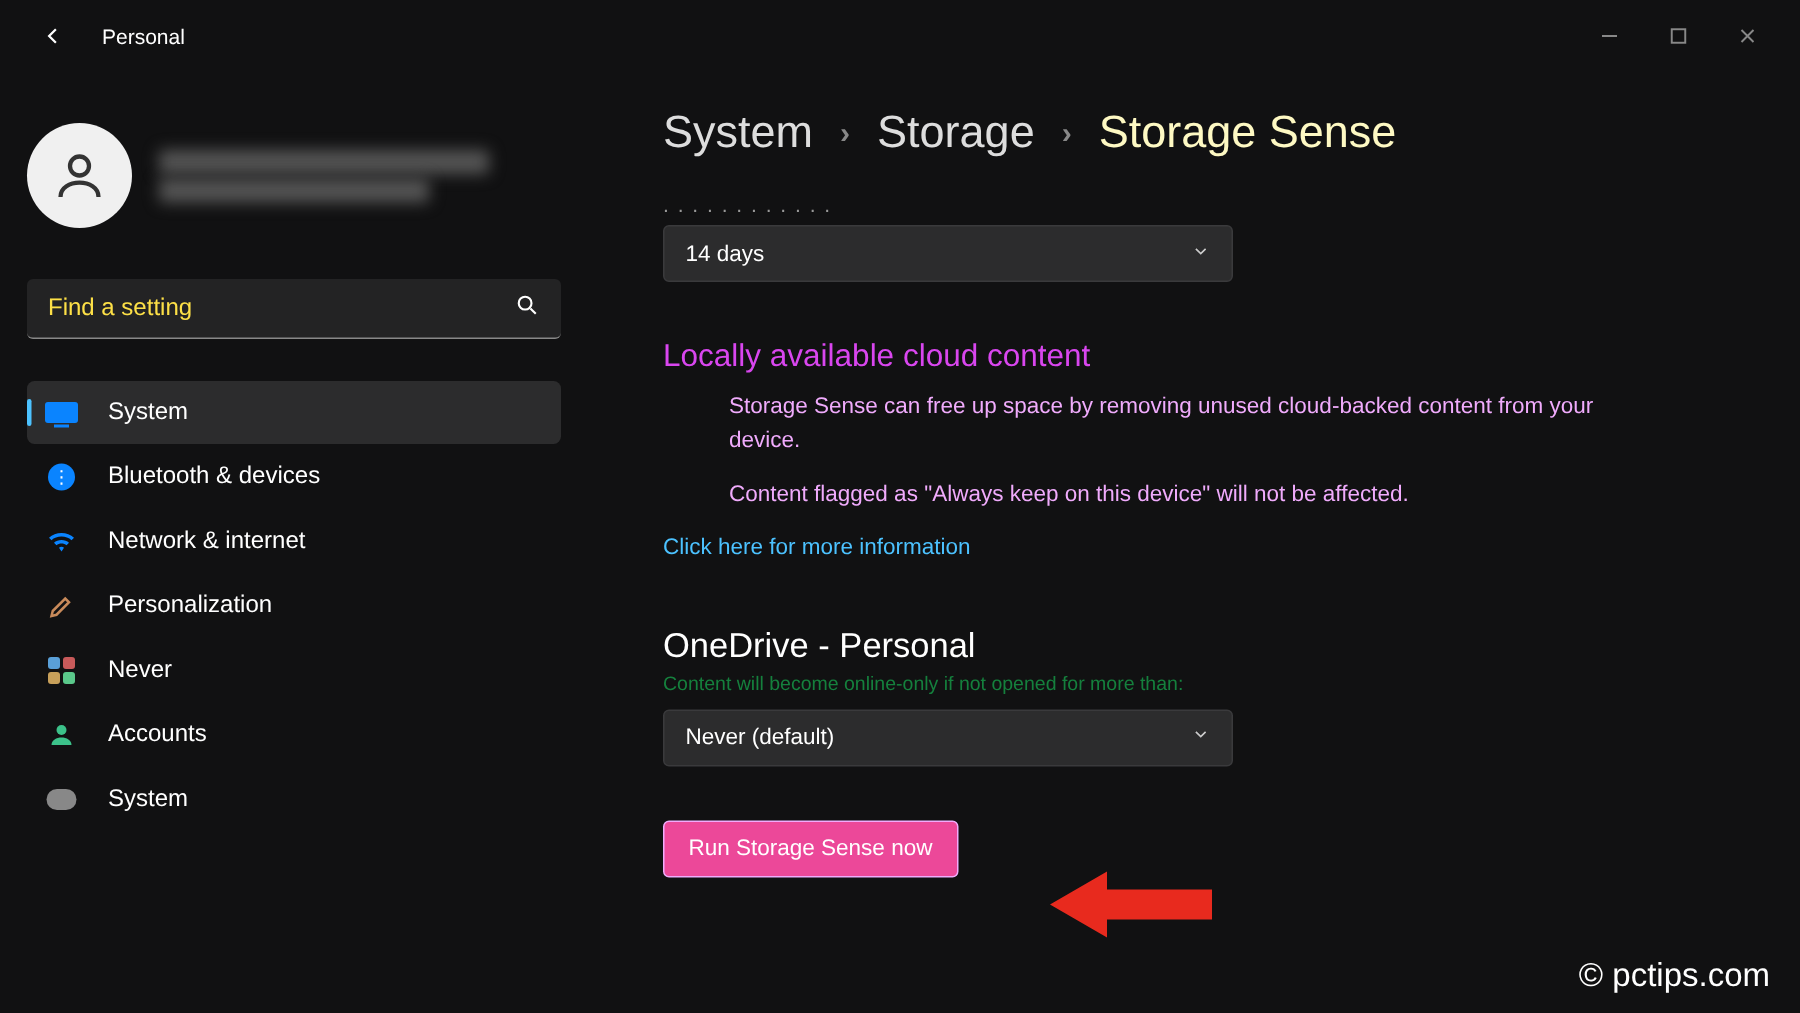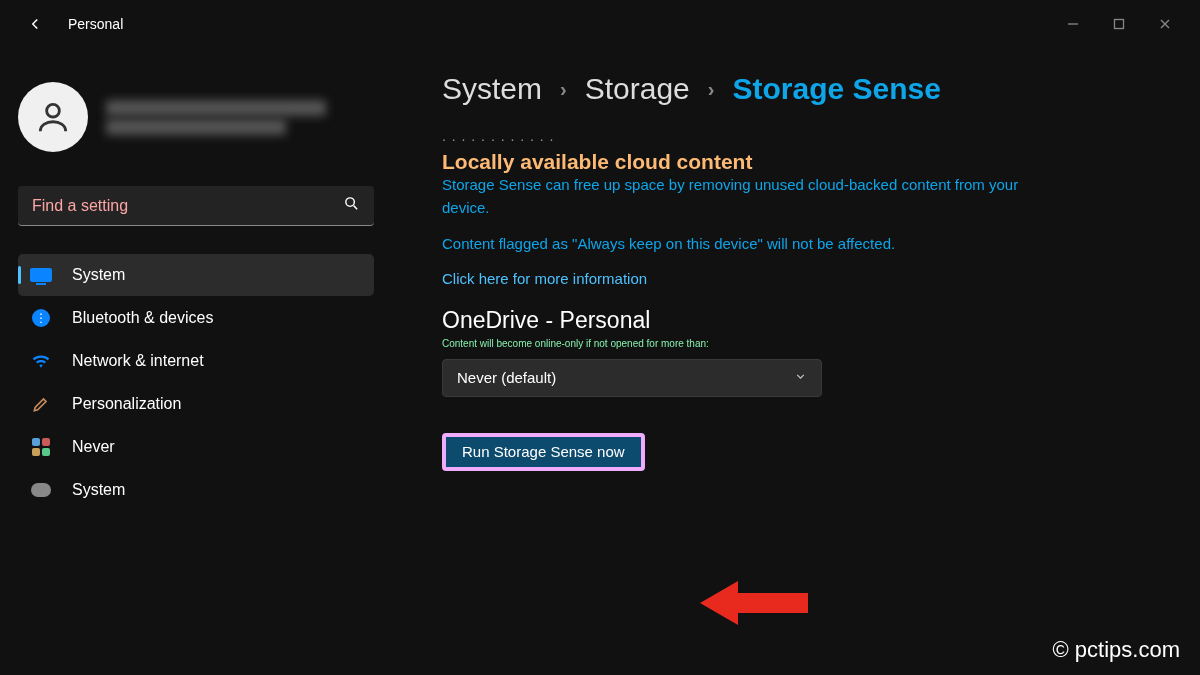--- a/index.html
+++ b/index.html
@@ -84,21 +84,21 @@
     background: #232324;
     border-radius: 4px;
     border-bottom: 1px solid #888;
     display: flex;
     align-items: center;
     padding: 0 14px;
     color: #ccc;
     font-size: 16px;
     margin-bottom: 28px;
   }
-  .search .ph { flex: 1; color: #fca5a5; }
+  .search .ph { flex: 1; color: #fde047; }
   .search svg { width: 17px; height: 17px; stroke: #fff; }
 
   
   .nav { display: flex; flex-direction: column; gap: 1px; }
   .nav-item {
     height: 42px;
     border-radius: 5px;
     display: flex;
     align-items: center;
     padding: 0 12px;
@@ -128,21 +128,21 @@
     display: flex;
     align-items: center;
     gap: 18px;
     font-size: 30px;
     font-weight: 600;
     margin-top: 12px;
     margin-bottom: 22px;
   }
   .breadcrumb .bc-link { color: #ddd; font-weight: 500; cursor: pointer; }
   .breadcrumb .sep { color: #888; font-size: 20px; }
-  .breadcrumb .bc-current { color: #0ea5e9; font-weight: 700; }
+  .breadcrumb .bc-current { color: #fef9c3; font-weight: 400; }
 
   .trunc {
     color: #999;
     font-size: 14px;
     margin-bottom: 6px;
     letter-spacing: 1px;
   }
 
   
   .dropdown {
@@ -157,56 +157,58 @@
     font-size: 15px;
     color: #fff;
     margin-bottom: 38px;
   }
   .dropdown .val { flex: 1; }
   .dropdown svg { width: 13px; height: 13px; stroke: #ccc; }
 
   
   .section-h {
     font-size: 21px;
-    font-weight: 700;
-    color: #fdba74;
+    font-weight: 400;
+    color: #d946ef;
+    margin-bottom: 10px;
   }
   .body-text {
     font-size: 15px;
-    color: #0ea5e9;
+    color: #f0abfc;
     line-height: 1.5;
     margin-bottom: 14px;
     max-width: 620px;
+    margin-left: 44px;
   }
   .link {
     color: #4cc2ff;
     font-size: 15px;
     cursor: pointer;
     display: inline-block;
-    margin-bottom: 20px;
+    margin-bottom: 44px;
   }
   .subh {
     font-size: 23px;
     font-weight: 400;
     margin-bottom: 4px;
   }
   .sub-desc {
-    font-size: 10px;
-    color: #86efac;
+    font-size: 13px;
+    color: #15803d;
     margin-bottom: 10px;
   }
 
   
   .btn {
     display: inline-flex;
     align-items: center;
     height: 38px;
     padding: 0 16px;
-    background: #0c4a6e;
-    border: 4px solid #f0abfc;
+    background: #ec4899;
+    border: 1px solid #f0abfc;
     border-radius: 4px;
     color: #fff;
     font-size: 15px;
     margin-top: 36px;
   }
 
   
   .red-arrow {
     position: absolute;
     left: 700px;
@@ -328,39 +330,54 @@
             <span class="ico-apps">
               <span></span>
               <span></span>
               <span></span>
               <span></span>
             </span>
           </span>
         <span>Never</span>
       </div>
       <div class="nav-item">
+        <span class="icon ico-acc">
+            <svg viewBox="0 0 24 24" fill="#3cc28a">
+              <circle cx="12" cy="8" r="4"></circle>
+              <path d="M4 20c0-4 4-6 8-6s8 2 8 6z"></path>
+            </svg>
+          </span>
+        <span>Accounts</span>
+      </div>
+      <div class="nav-item">
         <span class="icon">
             <span class="ico-game"></span>
           </span>
         <span>System</span>
       </div>
     </div>
   </div>
 
   <div class="content">
     <div class="breadcrumb">
       <span class="bc-link">System</span>
       <span class="sep">›</span>
       <span class="bc-link">Storage</span>
       <span class="sep">›</span>
       <span class="bc-current">Storage Sense</span>
     </div>
 
     <div class="trunc">. . . . . . . . . . . .</div>
 
+    <div class="dropdown">
+      <span class="val">14 days</span>
+      <span><svg viewBox="0 0 24 24" fill="none" stroke-width="2">
+            <path d="M6 9l6 6 6-6"></path>
+          </svg></span>
+    </div>
 
     <div class="section-h">Locally available cloud content</div>
     <div class="body-text">Storage Sense can free up space by removing unused cloud-backed content from your device.</div>
     <div class="body-text">Content flagged as "Always keep on this device" will not be affected.</div>
     <span class="link">Click here for more information</span>
 
     <div class="subh">OneDrive - Personal</div>
     <div class="sub-desc">Content will become online-only if not opened for more than:</div>
     <div class="dropdown" style="margin-bottom:0">
       <span class="val">Never (default)</span>

